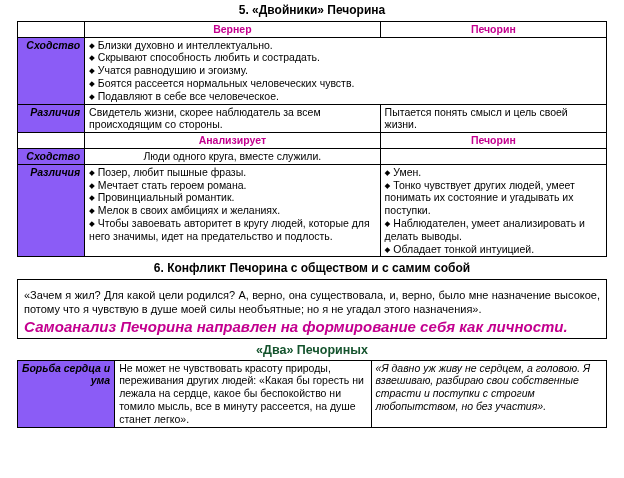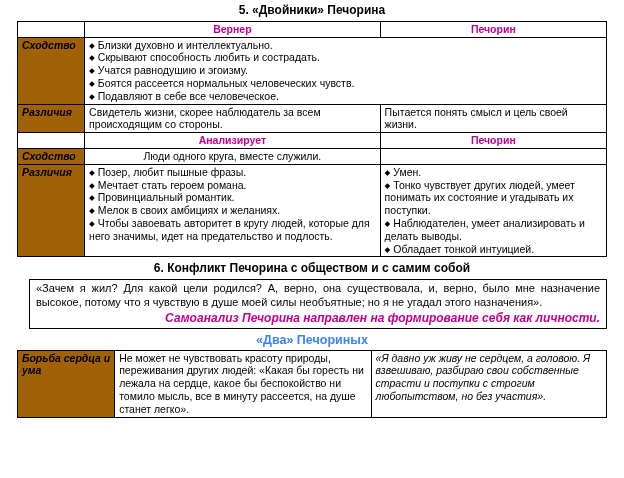--- a/index.html
+++ b/index.html
@@ -30,39 +30,39 @@
     line-height: 1.22;
     vertical-align: top;
   }
   .hdr {
     color: #c4008f; font-weight: bold; text-align: center;
     font-size: 11.5px;
   }
   .blk-hdr { font-weight: bold; text-align: center; font-size: 10.5px; vertical-align: middle; }
   .label-cell {
     font-weight: bold; font-style: italic;
-    background: #a16207; font-size: 10.5px;
+    background: #8b5cf6; font-size: 10.5px; text-align: right;
   }
   .center-cell { text-align: center; }
   .item { display: block; }
   .blt { font-size: 7.5px; line-height: 1; display: inline-block; transform: translateY(-1px); }
   .italic-cell { font-style: italic; }
 
   .quote-box {
     border: 1px solid #000;
-    padding: 2px 6px 3px 6px;
-    margin: 0 0 4px 12px;
+    padding: 9px 6px 3px 6px;
+    margin: 0 0 4px 0;
   }
   .quote-text { font-size: 11px; line-height: 1.25; text-align: justify; }
   .quote-note {
-    font-size: 12px; color: #c4008f; font-weight: bold; font-style: italic;
-    text-align: right; margin-top: 1px;
+    font-size: 15px; color: #c4008f; font-weight: bold; font-style: italic;
+    text-align: left; margin-top: 1px;
   }
   .subtitle {
-    color: #3b82f6; font-weight: bold; font-size: 12.5px;
+    color: #14532d; font-weight: bold; font-size: 12.5px;
     text-align: center; margin: 2px 0 3px 0;
   }
 
   col.c-lab1 { width: 67px; }
   col.c-mid1 { width: 295px; }
   col.c-rt1  { width: 226px; }
 
   col.c-lab3 { width: 97px; }
   col.c-mid3 { width: 256px; }
   col.c-rt3  { width: 235px; }

